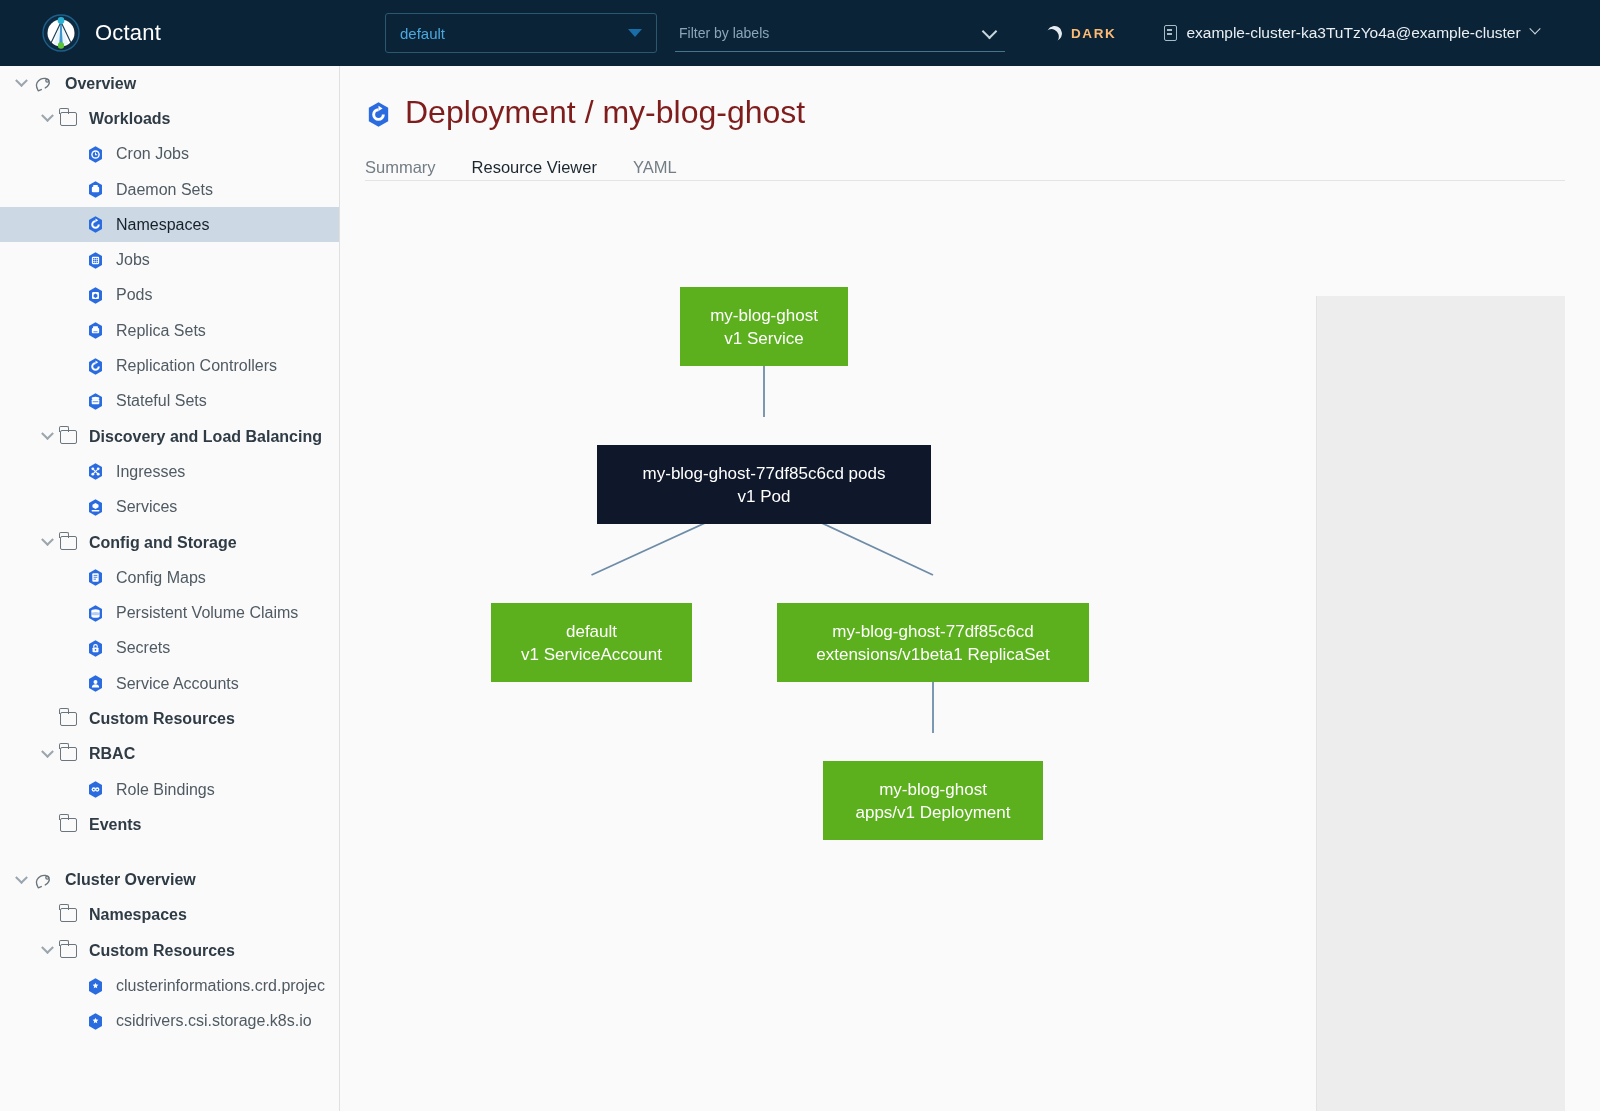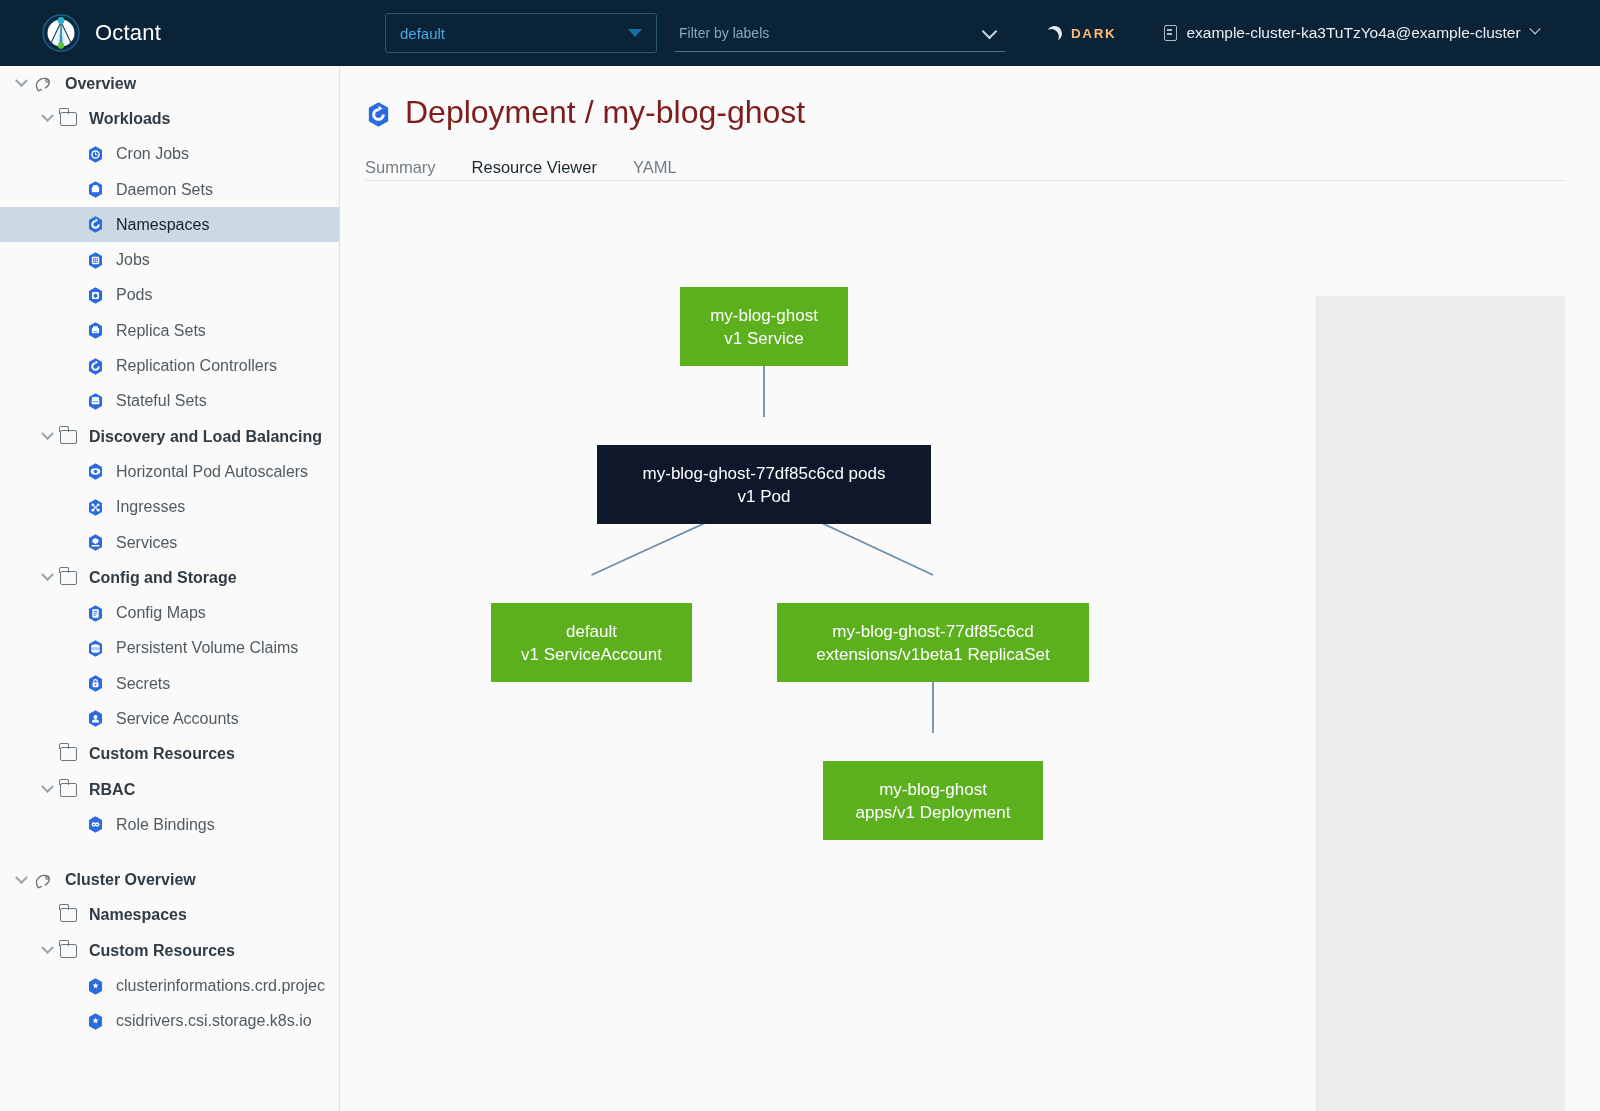--- a/index.html
+++ b/index.html
@@ -315,31 +315,20 @@
         <span class="chevd"></span>
       </span>
       <span class="folder"></span>
       <span>Discovery and Load Balancing</span>
     </div>
     <div class="nav-row ind-2">
       <span class="chev-slot"></span>
       <span class="kicon">
         <svg width="19" height="19" viewBox="0 0 24 24">
           <polygon points="12,1.6 20.2,6.3 20.2,17.7 12,22.4 3.8,17.7 3.8,6.3" fill="#2a6ce0"></polygon>
-          <ellipse cx="12" cy="12" rx="6" ry="4" fill="#fff"></ellipse>
-          <circle cx="12" cy="12" r="2.3" fill="#2a6ce0"></circle>
-        </svg>
-      </span>
-      <span>Horizontal Pod Autoscalers</span>
-    </div>
-    <div class="nav-row ind-2">
-      <span class="chev-slot"></span>
-      <span class="kicon">
-        <svg width="19" height="19" viewBox="0 0 24 24">
-          <polygon points="12,1.6 20.2,6.3 20.2,17.7 12,22.4 3.8,17.7 3.8,6.3" fill="#2a6ce0"></polygon>
           <g fill="#fff">
             <circle cx="8.6" cy="8.6" r="1.8"></circle>
             <circle cx="15.4" cy="8.6" r="1.8"></circle>
             <circle cx="8.6" cy="15.4" r="1.8"></circle>
             <circle cx="15.4" cy="15.4" r="1.8"></circle>
           </g>
           <g stroke="#fff" stroke-width="1.4">
             <line x1="9.6" y1="9.6" x2="14.4" y2="14.4"></line>
             <line x1="14.4" y1="9.6" x2="9.6" y2="14.4"></line>
           </g>
@@ -432,20 +421,25 @@
       <span class="kicon">
         <svg width="19" height="19" viewBox="0 0 24 24">
           <polygon points="12,1.6 20.2,6.3 20.2,17.7 12,22.4 3.8,17.7 3.8,6.3" fill="#2a6ce0"></polygon>
           <circle cx="9.8" cy="12" r="2.7" fill="#fff"></circle>
           <circle cx="14.2" cy="12" r="2.7" fill="#fff"></circle>
           <circle cx="9.8" cy="12" r="1.1" fill="#2a6ce0"></circle>
           <circle cx="14.2" cy="12" r="1.1" fill="#2a6ce0"></circle>
         </svg>
       </span>
       <span>Role Bindings</span>
+    </div>
+    <div class="nav-row ind-1 group">
+      <span class="chev-slot"></span>
+      <span class="folder"></span>
+      <span>Events</span>
     </div>
     <div class="nav-row ind-0" style="height: 20px;"></div>
     <div class="nav-row ind-0 group">
       <span class="chev-slot">
         <span class="chevd"></span>
       </span>
       <span class="ovicon">
         <svg width="20" height="18" viewBox="0 0 22 20">
           <path d="M3 14c-1.4-3.4.6-7.6 4.4-9.4 3.6-1.7 7.6-.8 9 1.9 1.3 2.6-.5 6.1-4 7.9" fill="none" stroke="#6b757d" stroke-width="1.5" stroke-linecap="round"></path>
           <circle cx="14.7" cy="6.2" r="1.7" fill="none" stroke="#6b757d" stroke-width="1.5"></circle>

